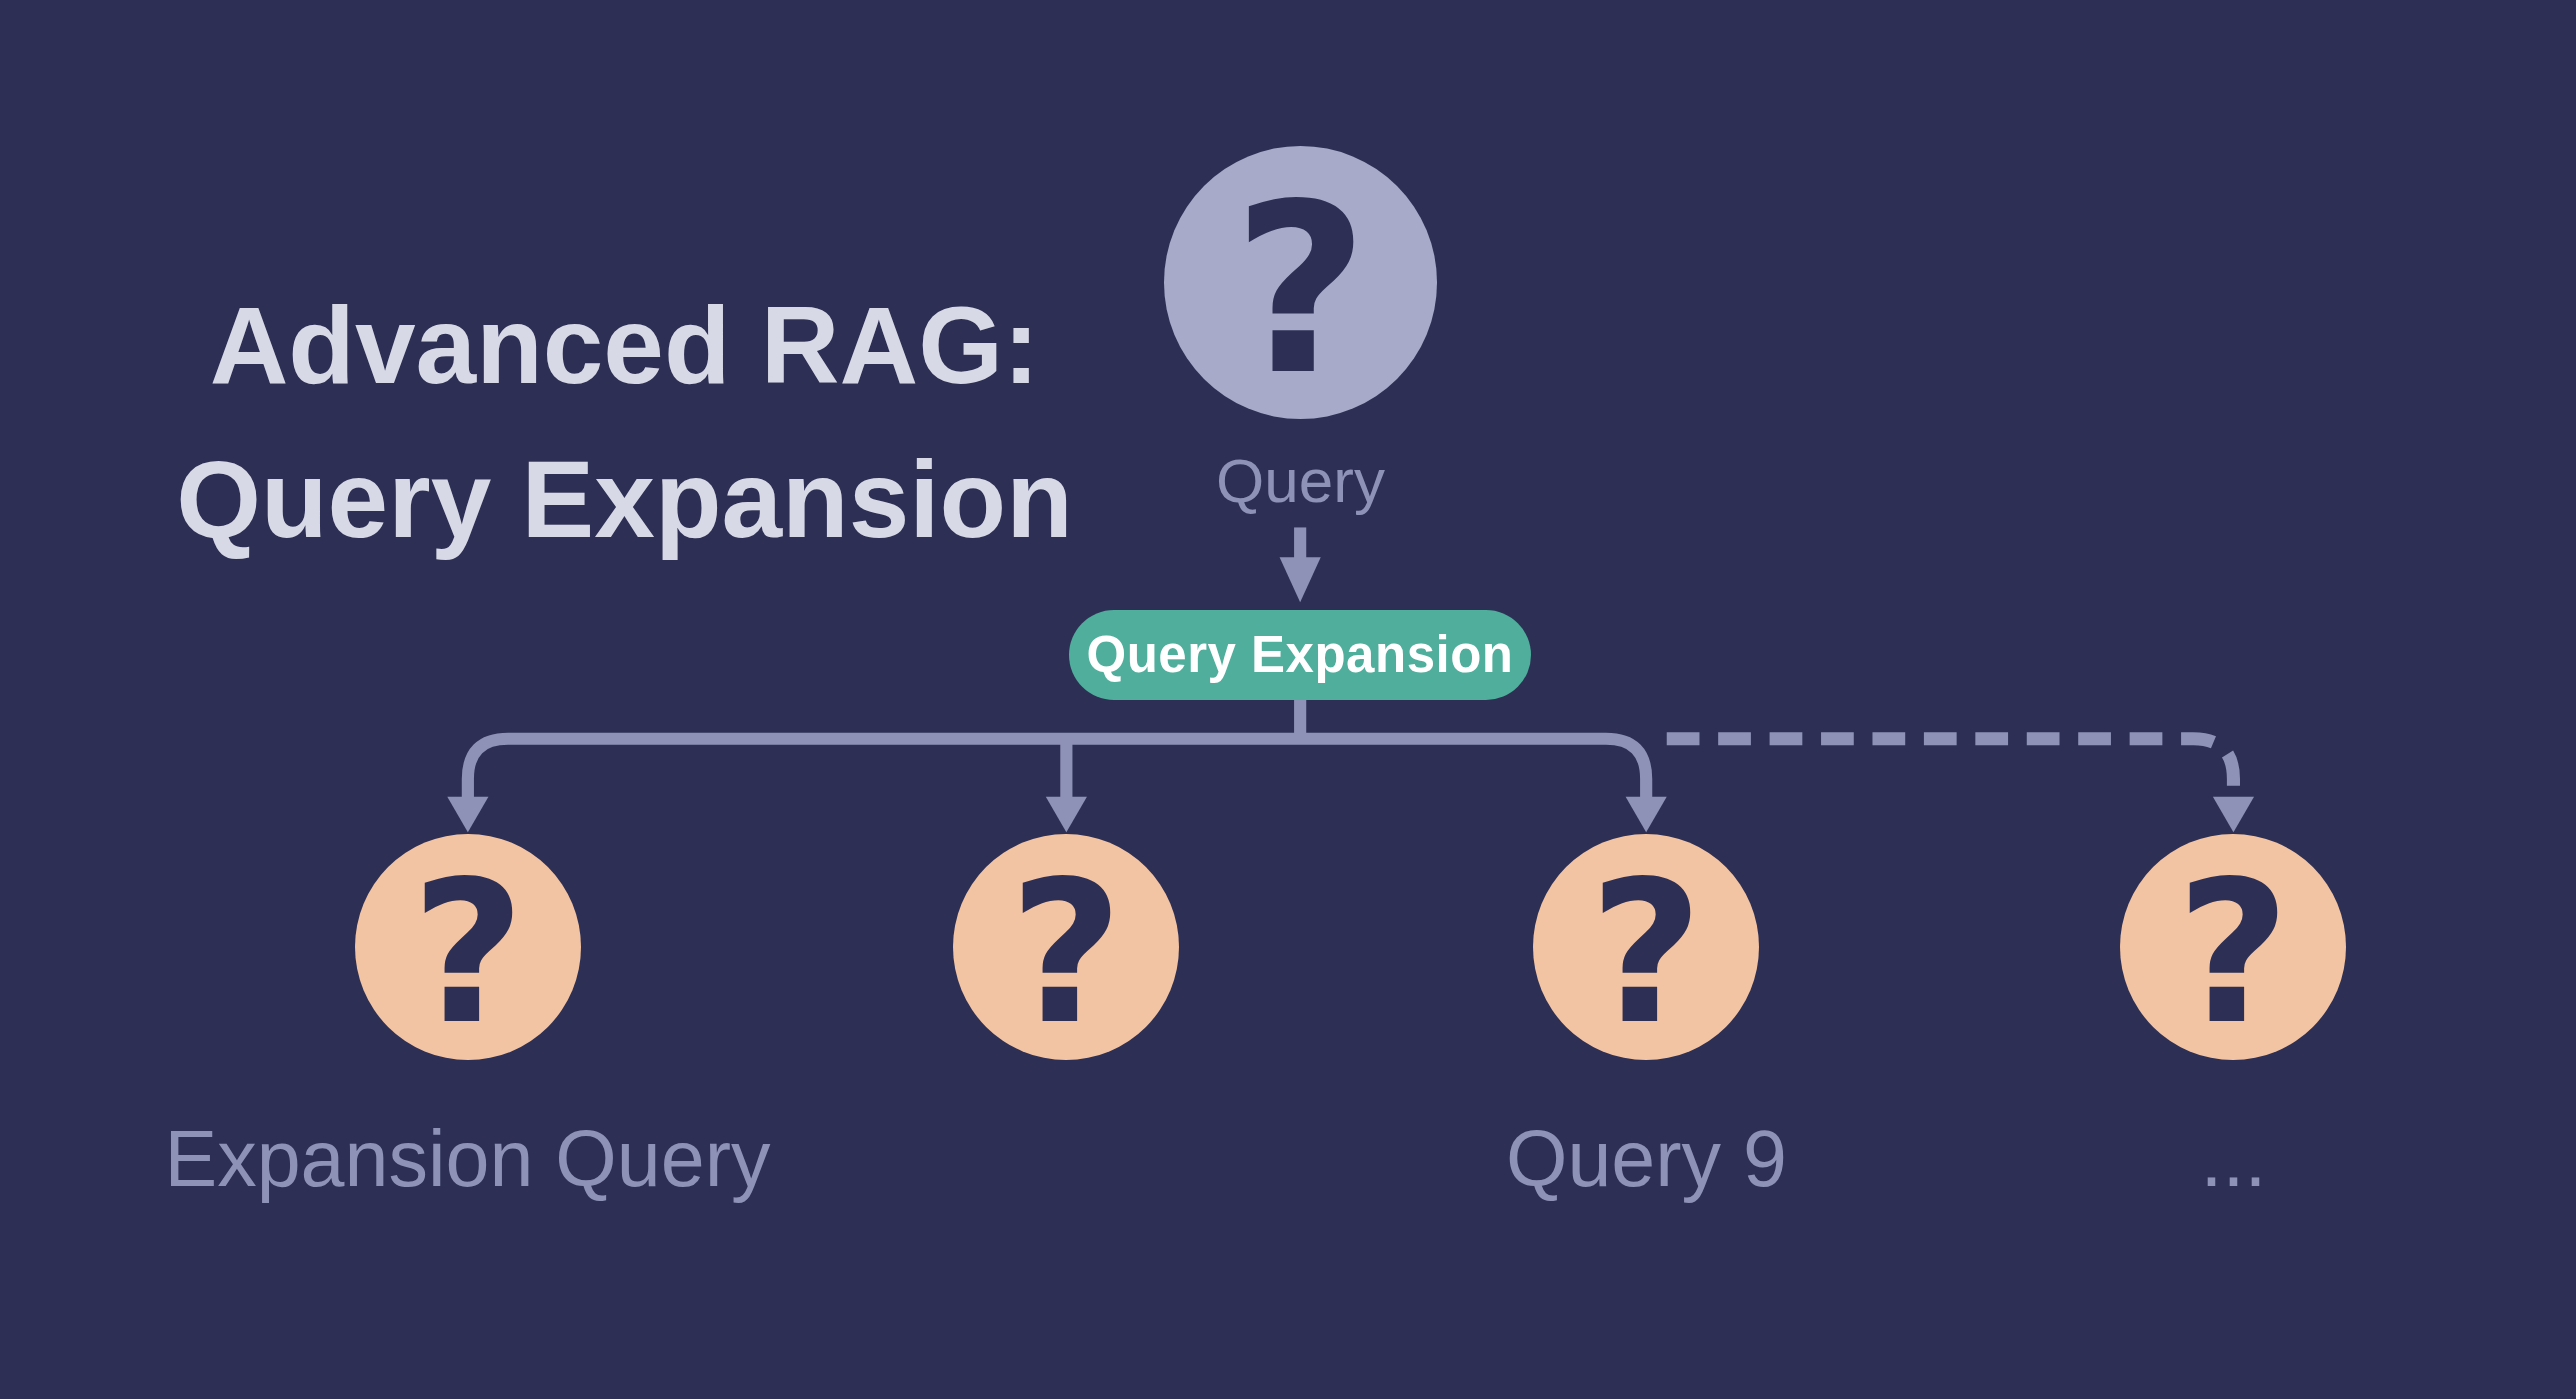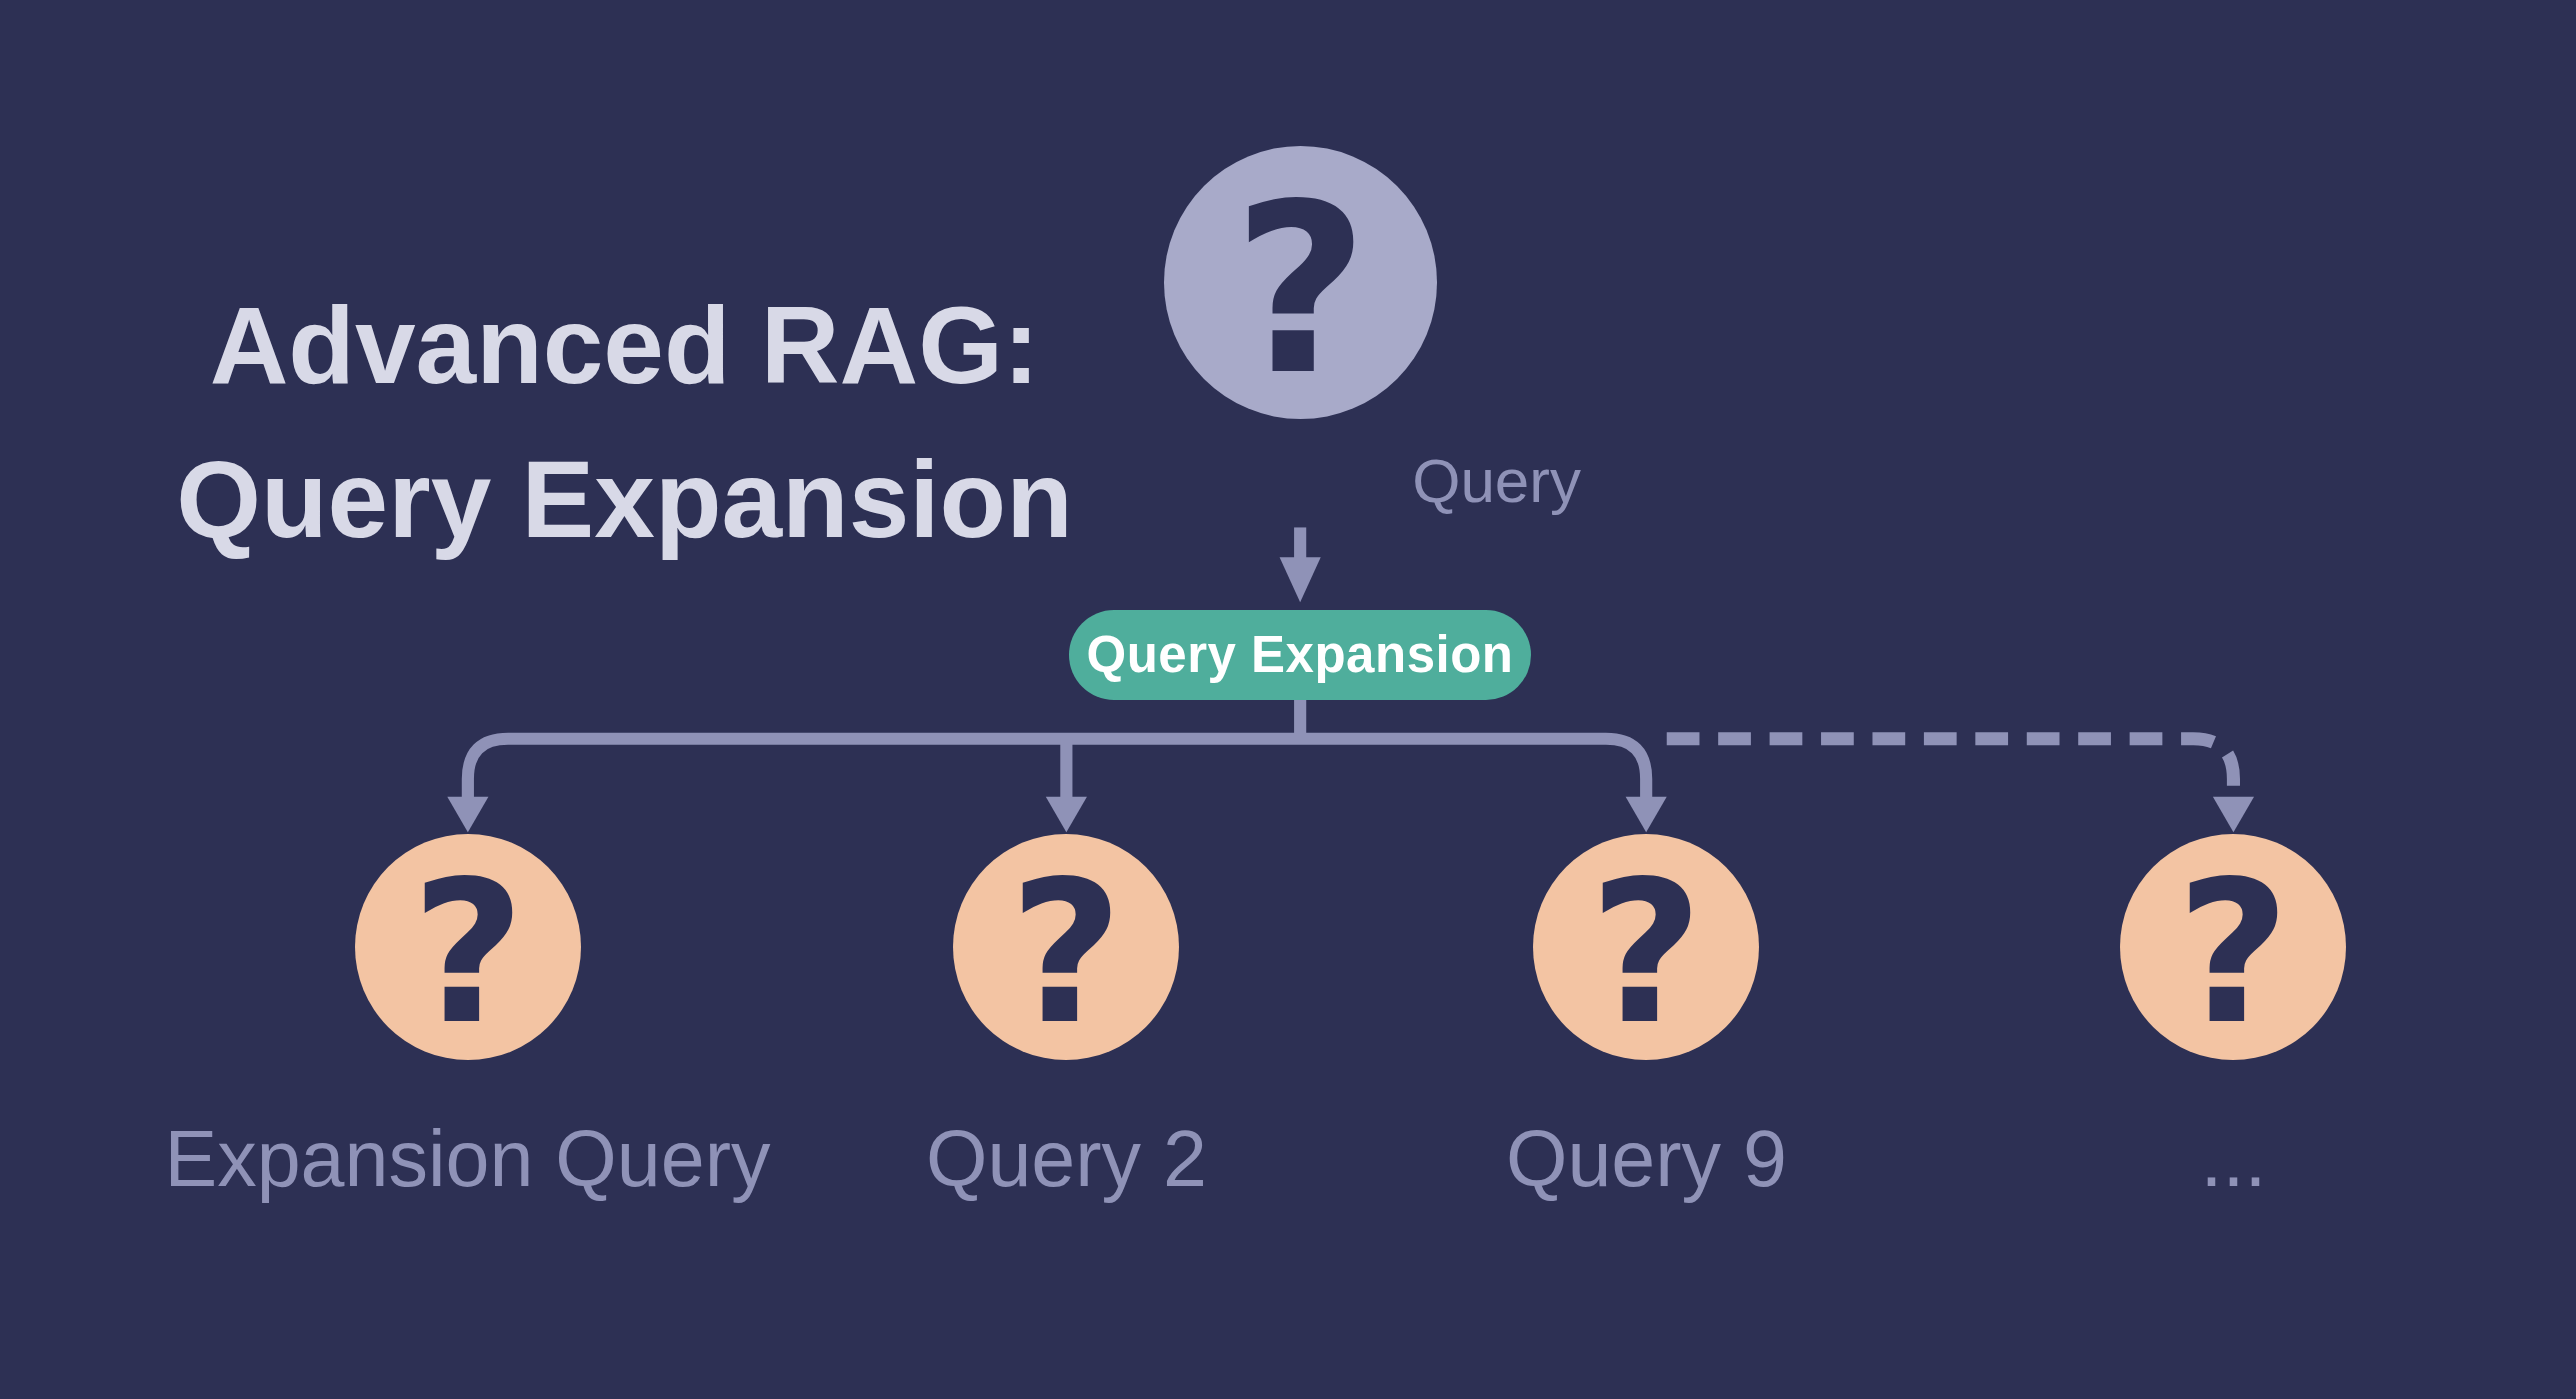--- a/index.html
+++ b/index.html
@@ -94,21 +94,20 @@
     text-align: center;
     color: var(--connector, #8f92b7);
     font-weight: normal;
     white-space: nowrap;
   }
   .root-label {
     left: 1020px;
     top: 445px;
     width: 561px;
     font-size: 62px;
-    text-align: right;
   }
   .out-label {
     top: 1113px;
     width: 655px;
     font-size: 79px;
   }
   .out-label.c1 { left: 140px; }
   .out-label.c2 { left: 739px; }
   .out-label.c3 { left: 1319px; }
   .out-label.c4 { left: 1906px; }
@@ -179,18 +178,17 @@
     <span class="qmark">?</span>
   </div>
   <div class="node-circle out-circle c3">
     <span class="qmark">?</span>
   </div>
   <div class="node-circle out-circle c4">
     <span class="qmark">?</span>
   </div>
 
   <div class="node-label out-label c1">Expansion Query</div>
-  <div class="node-label out-label c2">Query 2</div>
   <div class="node-label out-label c3">Query 9</div>
   <div class="node-label out-label c4">...</div>
 
 </div>
 
 
 </body></html>

